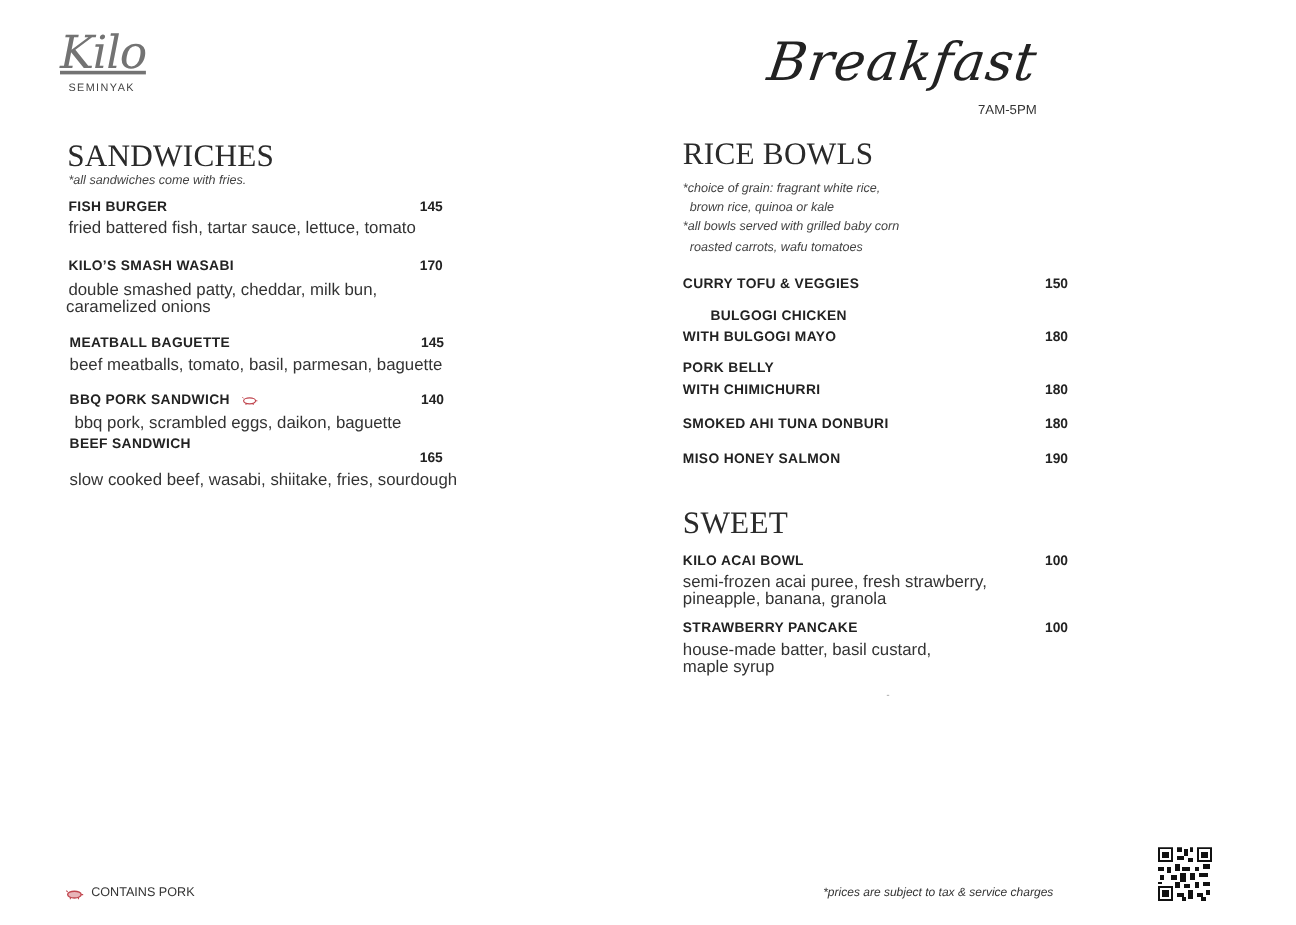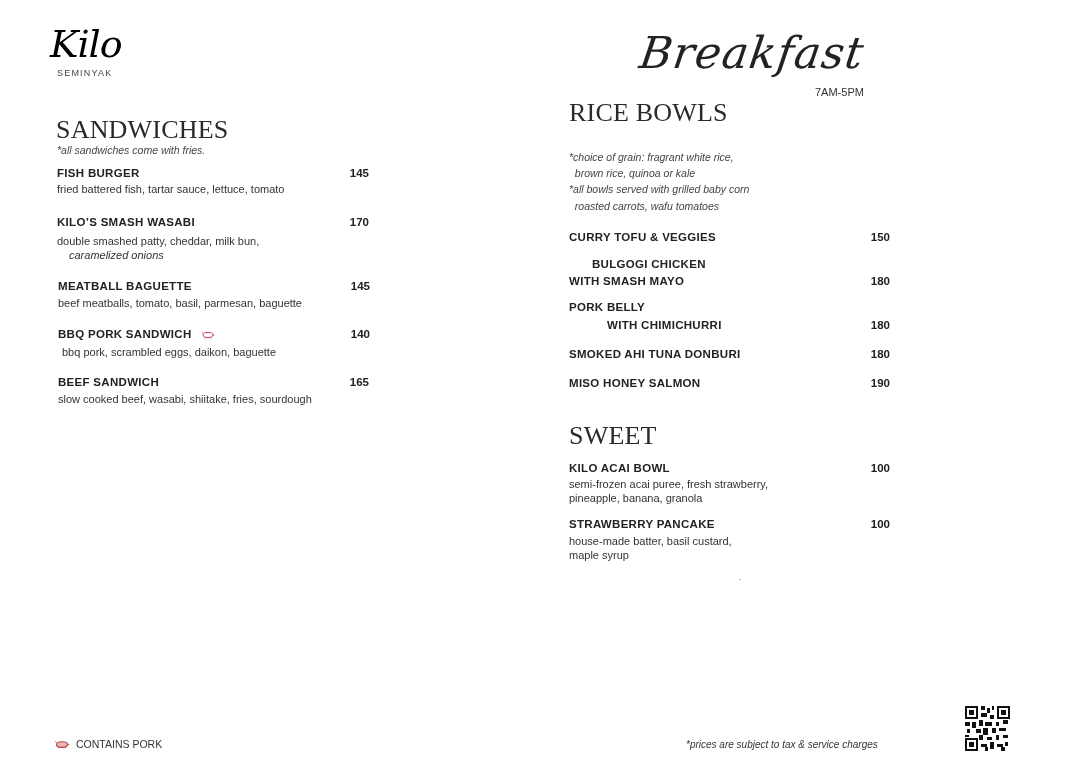--- a/index.html
+++ b/index.html
@@ -3,39 +3,39 @@
 <meta charset="utf-8">
 <style>
   html, body { margin: 0; padding: 0; }
   body {
     width: 1080px; height: 771px; background: #ffffff; position: relative; overflow: hidden;
     font-family: "Liberation Sans", sans-serif; color: #222222;
   }
   .abs { position: absolute; }
   .logo-script {
     left: 50px; top: 24px; font-family: "DejaVu Serif", serif; font-style: italic;
-    font-size: 38px; line-height: 40px; color: #000000; letter-spacing: -1px;
+    font-size: 38px; line-height: 40px; color: #737373; letter-spacing: -1px; text-decoration: underline;
   }
   .logo-sub { left: 57px; top: 68px; font-size: 9px; letter-spacing: 1.2px; color: #444; }
   .title-script {
     left: 640px; top: 28px; font-family: "DejaVu Serif", serif; font-style: italic;
     font-size: 44px; line-height: 50px; color: #222; transform: skewX(-8deg);
     letter-spacing: 1px;
   }
   .hours { left: 815px; top: 86px; font-size: 11px; color: #333; }
   .section-title {
     font-family: "Liberation Serif", serif; font-size: 26px; line-height: 28px;
     color: #2a2a2a; letter-spacing: 0.2px;
   }
   .note { font-size: 10.5px; font-style: italic; color: #444; line-height: 16.5px; }
   .item-name { font-size: 11.5px; font-weight: bold; color: #222; letter-spacing: 0.3px; line-height: 17.5px; }
   .item-price { font-size: 11.5px; font-weight: bold; color: #222; line-height: 17.5px; text-align: right; width: 40px; }
-  .item-desc { font-size: 11px; color: #333; line-height: 14.5px; }
+  .item-desc { font-size: 14px; color: #333; line-height: 14.5px; }
   .pig { display: inline-block; width: 14px; height: 8px; margin-left: 6px; vertical-align: middle; }
-  .footer-left { left: 54px; top: 738px; font-size: 10.5px; color: #333; display: flex; align-items: center; gap: 6px; }
+  .footer-left { left: 54px; top: 738px; font-size: 10.5px; color: #333; display: flex; align-items: flex-end; gap: 6px; }
   .footer-right { left: 686px; top: 739px; font-size: 10px; font-style: italic; color: #333; }
   .qr { left: 965px; top: 706px; width: 45px; height: 45px; }
   .dot { left: 739px; top: 579px; width: 2px; height: 1px; background: #bbb; }
 </style>
 </head>
 <body>
 
 <div class="abs logo-script">Kilo</div>
 <div class="abs logo-sub">SEMINYAK</div>
 
@@ -45,55 +45,55 @@
 <div class="abs section-title" style="left:56px;top:116px;">SANDWICHES</div>
 <div class="abs note" style="left:57px;top:142px;">*all sandwiches come with fries.</div>
 
 <div class="abs item-name" style="left:57px;top:165px;">FISH BURGER</div>
 <div class="abs item-price" style="left:329px;top:165px;">145</div>
 <div class="abs item-desc" style="left:57px;top:182px;">fried battered fish, tartar sauce, lettuce, tomato</div>
 
 <div class="abs item-name" style="left:57px;top:214px;">KILO’S SMASH WASABI</div>
 <div class="abs item-price" style="left:329px;top:214px;">170</div>
 <div class="abs item-desc" style="left:57px;top:234px;">double smashed patty, cheddar, milk bun,</div>
-<div class="abs item-desc" style="left:69px;top:248px;font-style:italic;">caramelized onions</div>
+<div class="abs item-desc" style="left:55px;top:248px;">caramelized onions</div>
 
 <div class="abs item-name" style="left:58px;top:278px;">MEATBALL BAGUETTE</div>
 <div class="abs item-price" style="left:330px;top:278px;">145</div>
 <div class="abs item-desc" style="left:58px;top:296px;">beef meatballs, tomato, basil, parmesan, baguette</div>
 
 <div class="abs item-name" style="left:58px;top:326px;">
   <span>BBQ PORK SANDWICH</span>
   <svg class="pig" viewBox="0 0 14 8">
     <ellipse cx="7" cy="4" rx="5" ry="2.5" fill="none" stroke="#c0454e" stroke-width="1"></ellipse>
     <path d="M2 2 L1 1 M12 4 L13.5 4 M4 6 L4 7.5 M10 6 L10 7.5" stroke="#c0454e" stroke-width="0.8"></path>
   </svg>
 </div>
 <div class="abs item-price" style="left:330px;top:326px;">140</div>
 <div class="abs item-desc" style="left:62px;top:345px;">bbq pork, scrambled eggs, daikon, baguette</div>
 
-<div class="abs item-name" style="left:58px;top:374px;">BEEF SANDWICH</div>
+<div class="abs item-name" style="left:58px;top:362px;">BEEF SANDWICH</div>
 <div class="abs item-price" style="left:329px;top:374px;">165</div>
 <div class="abs item-desc" style="left:58px;top:392px;">slow cooked beef, wasabi, shiitake, fries, sourdough</div>
 
-<div class="abs section-title" style="left:569px;top:99px;">RICE BOWLS</div>
+<div class="abs section-title" style="left:569px;top:115px;">RICE BOWLS</div>
 <div class="abs note" style="left:569px;top:149px;white-space:pre;text-align:center;">*choice of grain: fragrant white rice,</div>
 <div class="abs note" style="left:569px;top:165px;white-space:pre;">  brown rice, quinoa or kale</div>
 <div class="abs note" style="left:569px;top:181px;white-space:pre;">*all bowls served with grilled baby corn</div>
 <div class="abs note" style="left:569px;top:198px;white-space:pre;">  roasted carrots, wafu tomatoes</div>
 
 <div class="abs item-name" style="left:569px;top:229px;">CURRY TOFU &amp; VEGGIES</div>
 <div class="abs item-price" style="left:850px;top:229px;">150</div>
 
 <div class="abs item-name" style="left:569px;top:256px;padding-left:23px;">BULGOGI CHICKEN</div>
-<div class="abs item-name" style="left:569px;top:273px;">WITH SMASH MAYO</div>
+<div class="abs item-name" style="left:569px;top:273px;">WITH BULGOGI MAYO</div>
 <div class="abs item-price" style="left:850px;top:273px;">180</div>
 
 <div class="abs item-name" style="left:569px;top:299px;">PORK BELLY</div>
-<div class="abs item-name" style="left:569px;top:317px;margin-left:38px;">WITH CHIMICHURRI</div>
+<div class="abs item-name" style="left:569px;top:317px;">WITH CHIMICHURRI</div>
 <div class="abs item-price" style="left:850px;top:317px;">180</div>
 
 <div class="abs item-name" style="left:569px;top:346px;">SMOKED AHI TUNA DONBURI</div>
 <div class="abs item-price" style="left:850px;top:346px;">180</div>
 
 <div class="abs item-name" style="left:569px;top:375px;">MISO HONEY SALMON</div>
 <div class="abs item-price" style="left:850px;top:375px;">190</div>
 
 <div class="abs section-title" style="left:569px;top:422px;">SWEET</div>
 

